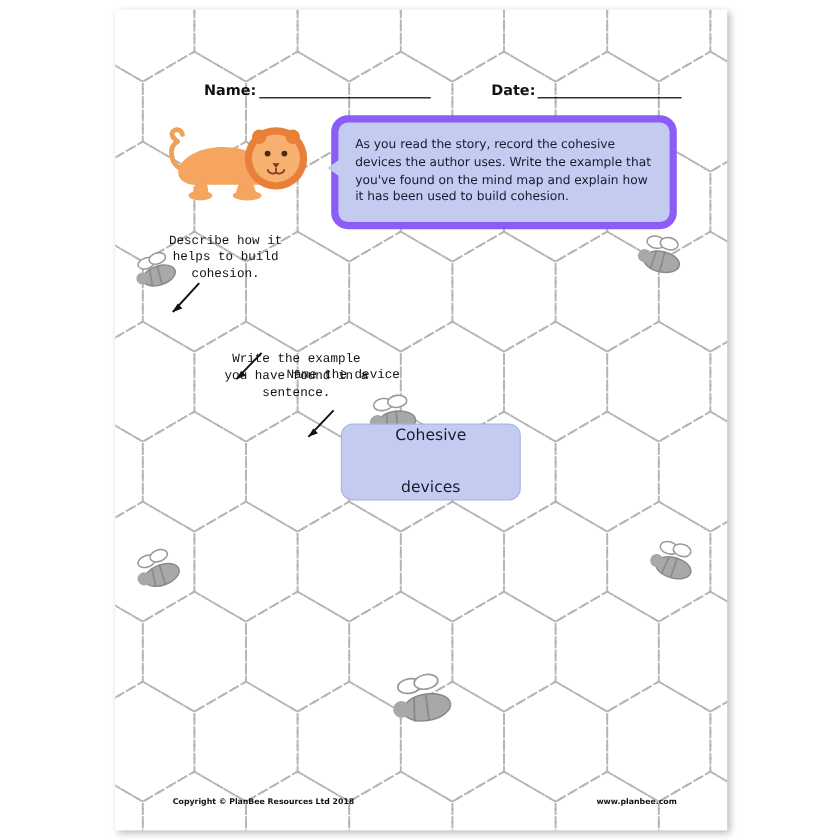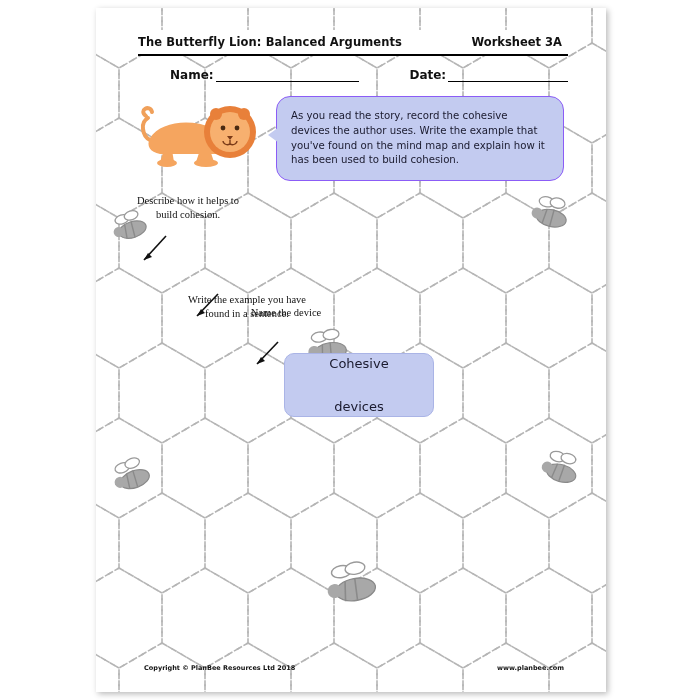--- a/index.html
+++ b/index.html
@@ -101,21 +101,21 @@
   .nd-date-line { width: 150px; }
 
   
   .instruction {
     position: absolute;
     left: 180px;
     top: 88px;
     width: 288px;
     padding: 12px 14px;
     background: #c3cbf0;
-    border: 1px solid #8b5cf6;
+    border: 6px solid #8b5cf6;
     border-radius: 14px;
     font-family: "DejaVu Sans", sans-serif;
     font-size: 10.2px;
     line-height: 1.45;
     color: #1a1a2e;
     box-sizing: border-box;
   }
   .instruction .tail {
     position: absolute;
     left: -9px;
@@ -131,21 +131,21 @@
     position: absolute;
     left: 38px;
     top: 80px;
     width: 140px;
     height: 90px;
   }
 
   
   .callout {
     position: absolute;
-    font-family: Liberation Serif, serif;
+    font-family: Liberation Mono, monospace;
     font-size: 10.5px;
     line-height: 1.35;
     color: #111111;
     text-align: center;
   }
   .c1 { left: 36px; top: 186px; width: 112px; }
   .c2 { left: 86px; top: 246px; width: 130px; margin-top: 39px; }
   .c3 { left: 140px; top: 298px; width: 100px; }
 
   .arrow-svg { position: absolute; pointer-events: none; }
@@ -341,24 +341,20 @@
     <svg class="bee" style="left:224px; top:550px;" width="64" height="56" viewBox="0 0 64 56" xmlns="http://www.w3.org/2000/svg">
       <g transform="rotate(-10 32 28)">
         <ellipse cx="24" cy="12" rx="10" ry="6" fill="#ffffff" stroke="#9a9a9a" stroke-width="1.4"></ellipse>
         <ellipse cx="38" cy="11" rx="10" ry="6" fill="#ffffff" stroke="#9a9a9a" stroke-width="1.4"></ellipse>
         <ellipse cx="35" cy="32" rx="20" ry="11" fill="#a8a8a8" stroke="#8a8a8a" stroke-width="1.3"></ellipse>
         <path d="M26 22 L23 42 M36 21 L35 43" stroke="#8a8a8a" stroke-width="1.6" fill="none"></path>
         <circle cx="14" cy="30" r="7" fill="#a8a8a8"></circle>
       </g>
     </svg>
 
-    <div class="header-bar">
-      <span class="header-title">The Butterfly Lion: Balanced Arguments</span>
-      <span class="header-right">Worksheet 3A</span>
-    </div>
 
     <div class="namedate">
       <span class="nd-label">Name:</span>
       <span class="nd-line nd-name-line"></span>
       <span class="nd-label">Date:</span>
       <span class="nd-line nd-date-line"></span>
     </div>
 
     <svg class="lion" viewBox="0 0 140 90" xmlns="http://www.w3.org/2000/svg">
 

